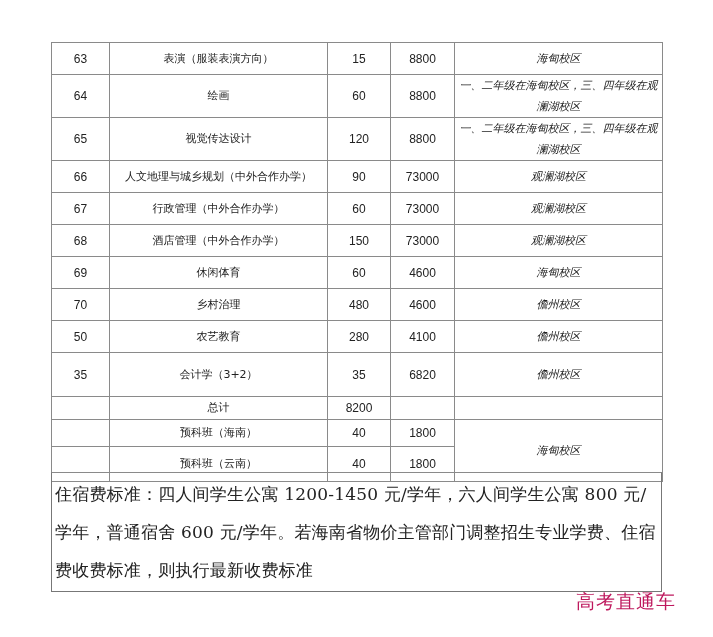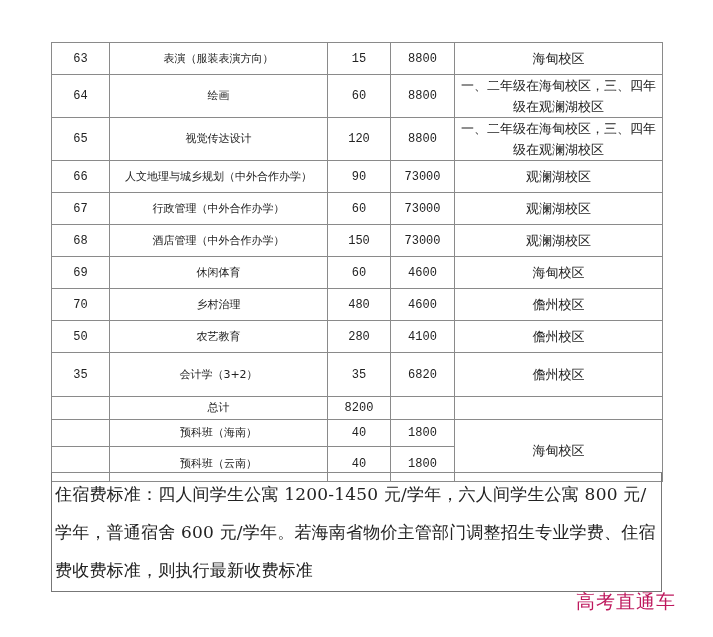--- a/index.html
+++ b/index.html
@@ -1,22 +1,22 @@
 <!DOCTYPE html>
 <html><head>
 <meta charset="utf-8">
 <style>
   html, body { margin: 0; padding: 0; background: #ffffff; }
   body { width: 713px; height: 637px; position: relative; overflow: hidden;
          font-family: "DejaVu Sans", "Liberation Sans", sans-serif; color: #222; }
   .tbl { position: absolute; left: 51px; top: 42px; border-collapse: collapse; table-layout: fixed; }
   .tbl td { border: 1px solid #8a8a8a; text-align: center; vertical-align: middle;
             font-size: 11px; padding: 0; line-height: 18px; color: #222; }
-  .tbl td.num { font-family: Liberation Mono, monospace; font-size: 12px; }
-  .tbl td.camp { font-size: 13px; line-height: 21px; }
+  .tbl td.num { font-family: Liberation Sans, sans-serif; font-size: 12px; }
+  .tbl td.camp { font-size: 11px; line-height: 21px; font-style: italic; }
   .note { position: absolute; left: 51px; top: 472px; width: 611px; height: 120px;
           border: 1px solid #777; border-top: 1px solid #8a8a8a; box-sizing: border-box;
           font-family: "DejaVu Serif", "Liberation Serif", serif; font-size: 17px;
           line-height: 38px; padding: 2px 2px 0 3px; color: #222; letter-spacing: 0.2px; }
   .watermark { position: absolute; left: 576px; top: 589px; font-size: 19px; color: #be185d;
                letter-spacing: 1px; font-family: "DejaVu Sans", sans-serif; }
 </style>
 </head>
 <body>
 

